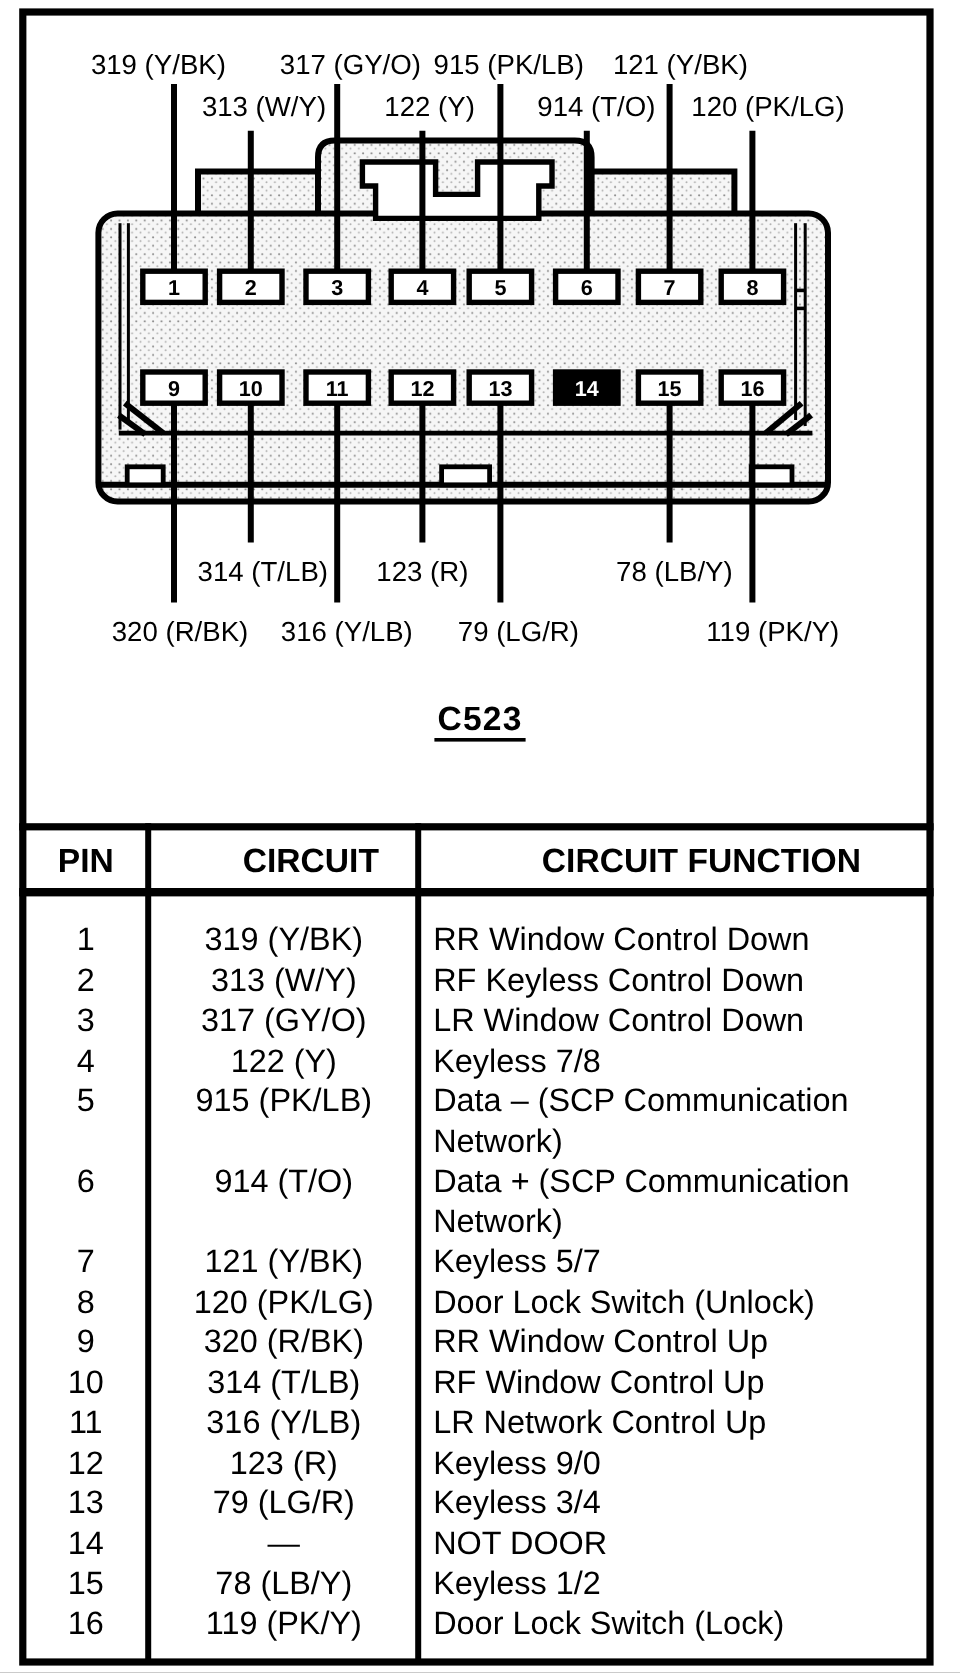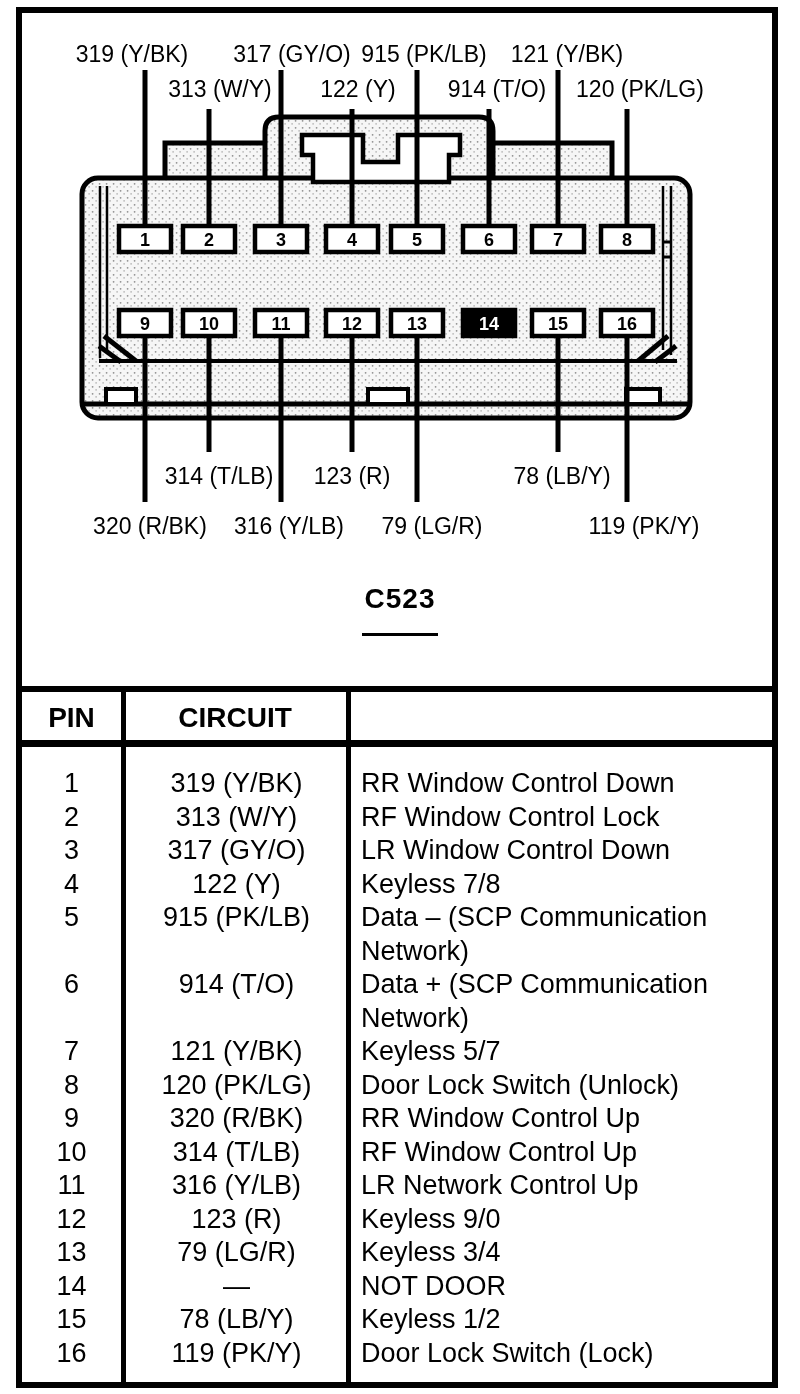--- a/index.html
+++ b/index.html
@@ -12,31 +12,31 @@
   #frame{
     position:absolute;left:16px;top:7px;width:762px;height:1381px;
     border:6px solid #000;box-sizing:border-box;pointer-events:none;
   }
   #connector-svg{position:absolute;left:0;top:0;}
   .diagram-caption{
     position:absolute;left:0;width:800px;text-align:center;
     font-weight:bold;letter-spacing:1px;
   }
   #c523{top:583px;font-size:28px;}
-  #c523 span{display:inline-block;border-bottom:3px solid #000;padding:0 3px 18px 3px;}
+  #c523 span{display:inline-block;border-bottom:3px solid #000;padding:0 3px 0 3px;}
   #module-name{top:629px;font-size:30px;}
   
   .hline,.vline{position:absolute;background:#000;}
   #table-top{left:16px;top:686px;width:762px;height:6px;}
   #header-bottom{left:16px;top:740px;width:762px;height:7px;}
   #vline-1{left:121px;top:686px;width:5px;height:700px;}
   #vline-2{left:346px;top:686px;width:5px;height:700px;}
   
   #table-header{position:absolute;left:22px;top:698px;width:750px;height:40px;
-    display:flex;font-weight:bold;font-size:28px;align-items:center;}
+    display:flex;font-weight:bold;font-size:28px;align-items:center;gap:24px;}
   #th-pin{width:99px;text-align:center;}
   #th-circuit{width:228px;text-align:center;}
   #th-function{flex:1;text-align:center;}
   
   #table-body{
     position:absolute;left:22px;top:747px;width:750px;height:635px;
     padding-top:20px;box-sizing:border-box;
     display:grid;grid-template-columns:99px 225px 1fr;
     font-size:27px;line-height:33.5px;align-content:start;
   }
@@ -161,25 +161,26 @@
   </div>
 
   <div class="hline" id="table-top"></div>
   <div class="hline" id="header-bottom"></div>
   <div class="vline" id="vline-1"></div>
   <div class="vline" id="vline-2"></div>
 
   <div id="table-header">
     <div id="th-pin">PIN</div>
     <div id="th-circuit">CIRCUIT</div>
+    <div id="th-function">CIRCUIT FUNCTION</div>
   </div>
 
   <div id="table-body">
       <div class="trow"><div class="cell pin">1</div><div class="cell circuit">319 (Y/BK)</div><div class="cell function">RR Window Control Down</div></div>
-      <div class="trow"><div class="cell pin">2</div><div class="cell circuit">313 (W/Y)</div><div class="cell function">RF Window Control Lock</div></div>
+      <div class="trow"><div class="cell pin">2</div><div class="cell circuit">313 (W/Y)</div><div class="cell function">RF Keyless Control Down</div></div>
       <div class="trow"><div class="cell pin">3</div><div class="cell circuit">317 (GY/O)</div><div class="cell function">LR Window Control Down</div></div>
       <div class="trow"><div class="cell pin">4</div><div class="cell circuit">122 (Y)</div><div class="cell function">Keyless 7/8</div></div>
       <div class="trow"><div class="cell pin">5</div><div class="cell circuit">915 (PK/LB)</div><div class="cell function">Data – (SCP Communication
 Network)</div></div>
       <div class="trow"><div class="cell pin">6</div><div class="cell circuit">914 (T/O)</div><div class="cell function">Data + (SCP Communication
 Network)</div></div>
       <div class="trow"><div class="cell pin">7</div><div class="cell circuit">121 (Y/BK)</div><div class="cell function">Keyless 5/7</div></div>
       <div class="trow"><div class="cell pin">8</div><div class="cell circuit">120 (PK/LG)</div><div class="cell function">Door Lock Switch (Unlock)</div></div>
       <div class="trow"><div class="cell pin">9</div><div class="cell circuit">320 (R/BK)</div><div class="cell function">RR Window Control Up</div></div>
       <div class="trow"><div class="cell pin">10</div><div class="cell circuit">314 (T/LB)</div><div class="cell function">RF Window Control Up</div></div>

